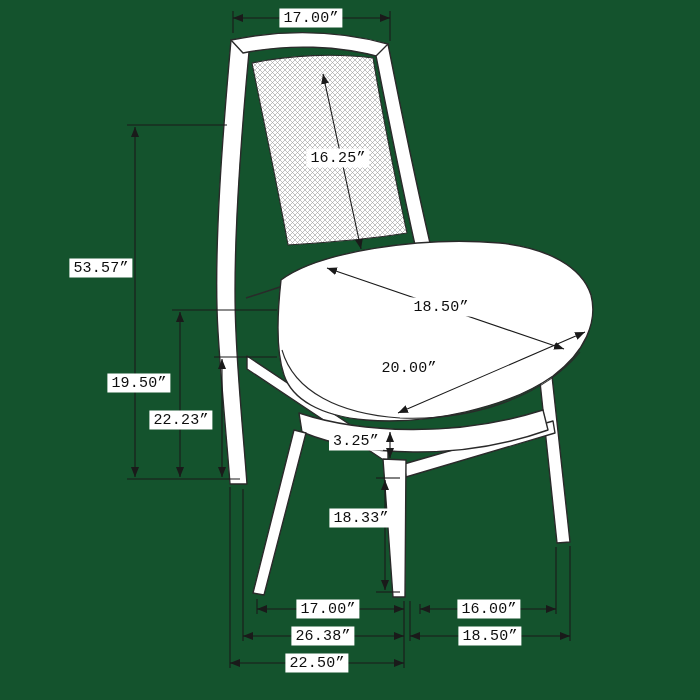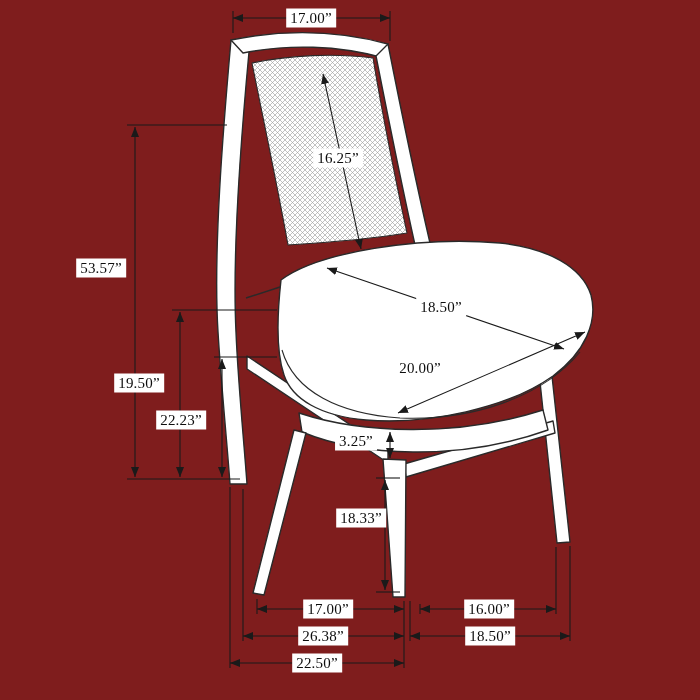--- a/index.html
+++ b/index.html
@@ -1,20 +1,20 @@
 <!DOCTYPE html>
 <html><head>
 <meta charset="utf-8">
 <style>
   html,body{margin:0;padding:0;background:#ffffff;}
   #stage{
     position:relative;
     width:700px;height:700px;
-    background:#7f1d1d;
-    font-family:Liberation Serif, serif;
+    background:#14532d;
+    font-family:Liberation Mono, monospace;
     overflow:hidden;
   }
   #stage svg{position:absolute;left:0;top:0;}
   .dim-label{
     position:absolute;
     transform:translate(-50%,-50%);
     background:#ffffff;
     padding:1px 4px;
     font-size:15px;
     font-weight:400;
@@ -143,21 +143,21 @@
     </g>
   </g>
 </svg>
 
 <div class="dim-label" style="left:311px;top:18px">17.00”</div>
 <div class="dim-label" style="left:338px;top:158px">16.25”</div>
 <div class="dim-label" style="left:101px;top:268px">53.57”</div>
 <div class="dim-label" style="left:139px;top:383px">19.50”</div>
 <div class="dim-label" style="left:181px;top:420px">22.23”</div>
 <div class="dim-label" style="left:441px;top:307px">18.50”</div>
-<div class="dim-label" style="left:420px;top:368px">20.00”</div>
+<div class="dim-label" style="left:409px;top:368px">20.00”</div>
 <div class="dim-label" style="left:356px;top:441px">3.25”</div>
 <div class="dim-label" style="left:361px;top:518px">18.33”</div>
 <div class="dim-label" style="left:328px;top:609px">17.00”</div>
 <div class="dim-label" style="left:489px;top:609px">16.00”</div>
 <div class="dim-label" style="left:323px;top:636px">26.38”</div>
 <div class="dim-label" style="left:490px;top:636px">18.50”</div>
 <div class="dim-label" style="left:317px;top:663px">22.50”</div>
 
 </div>
 

